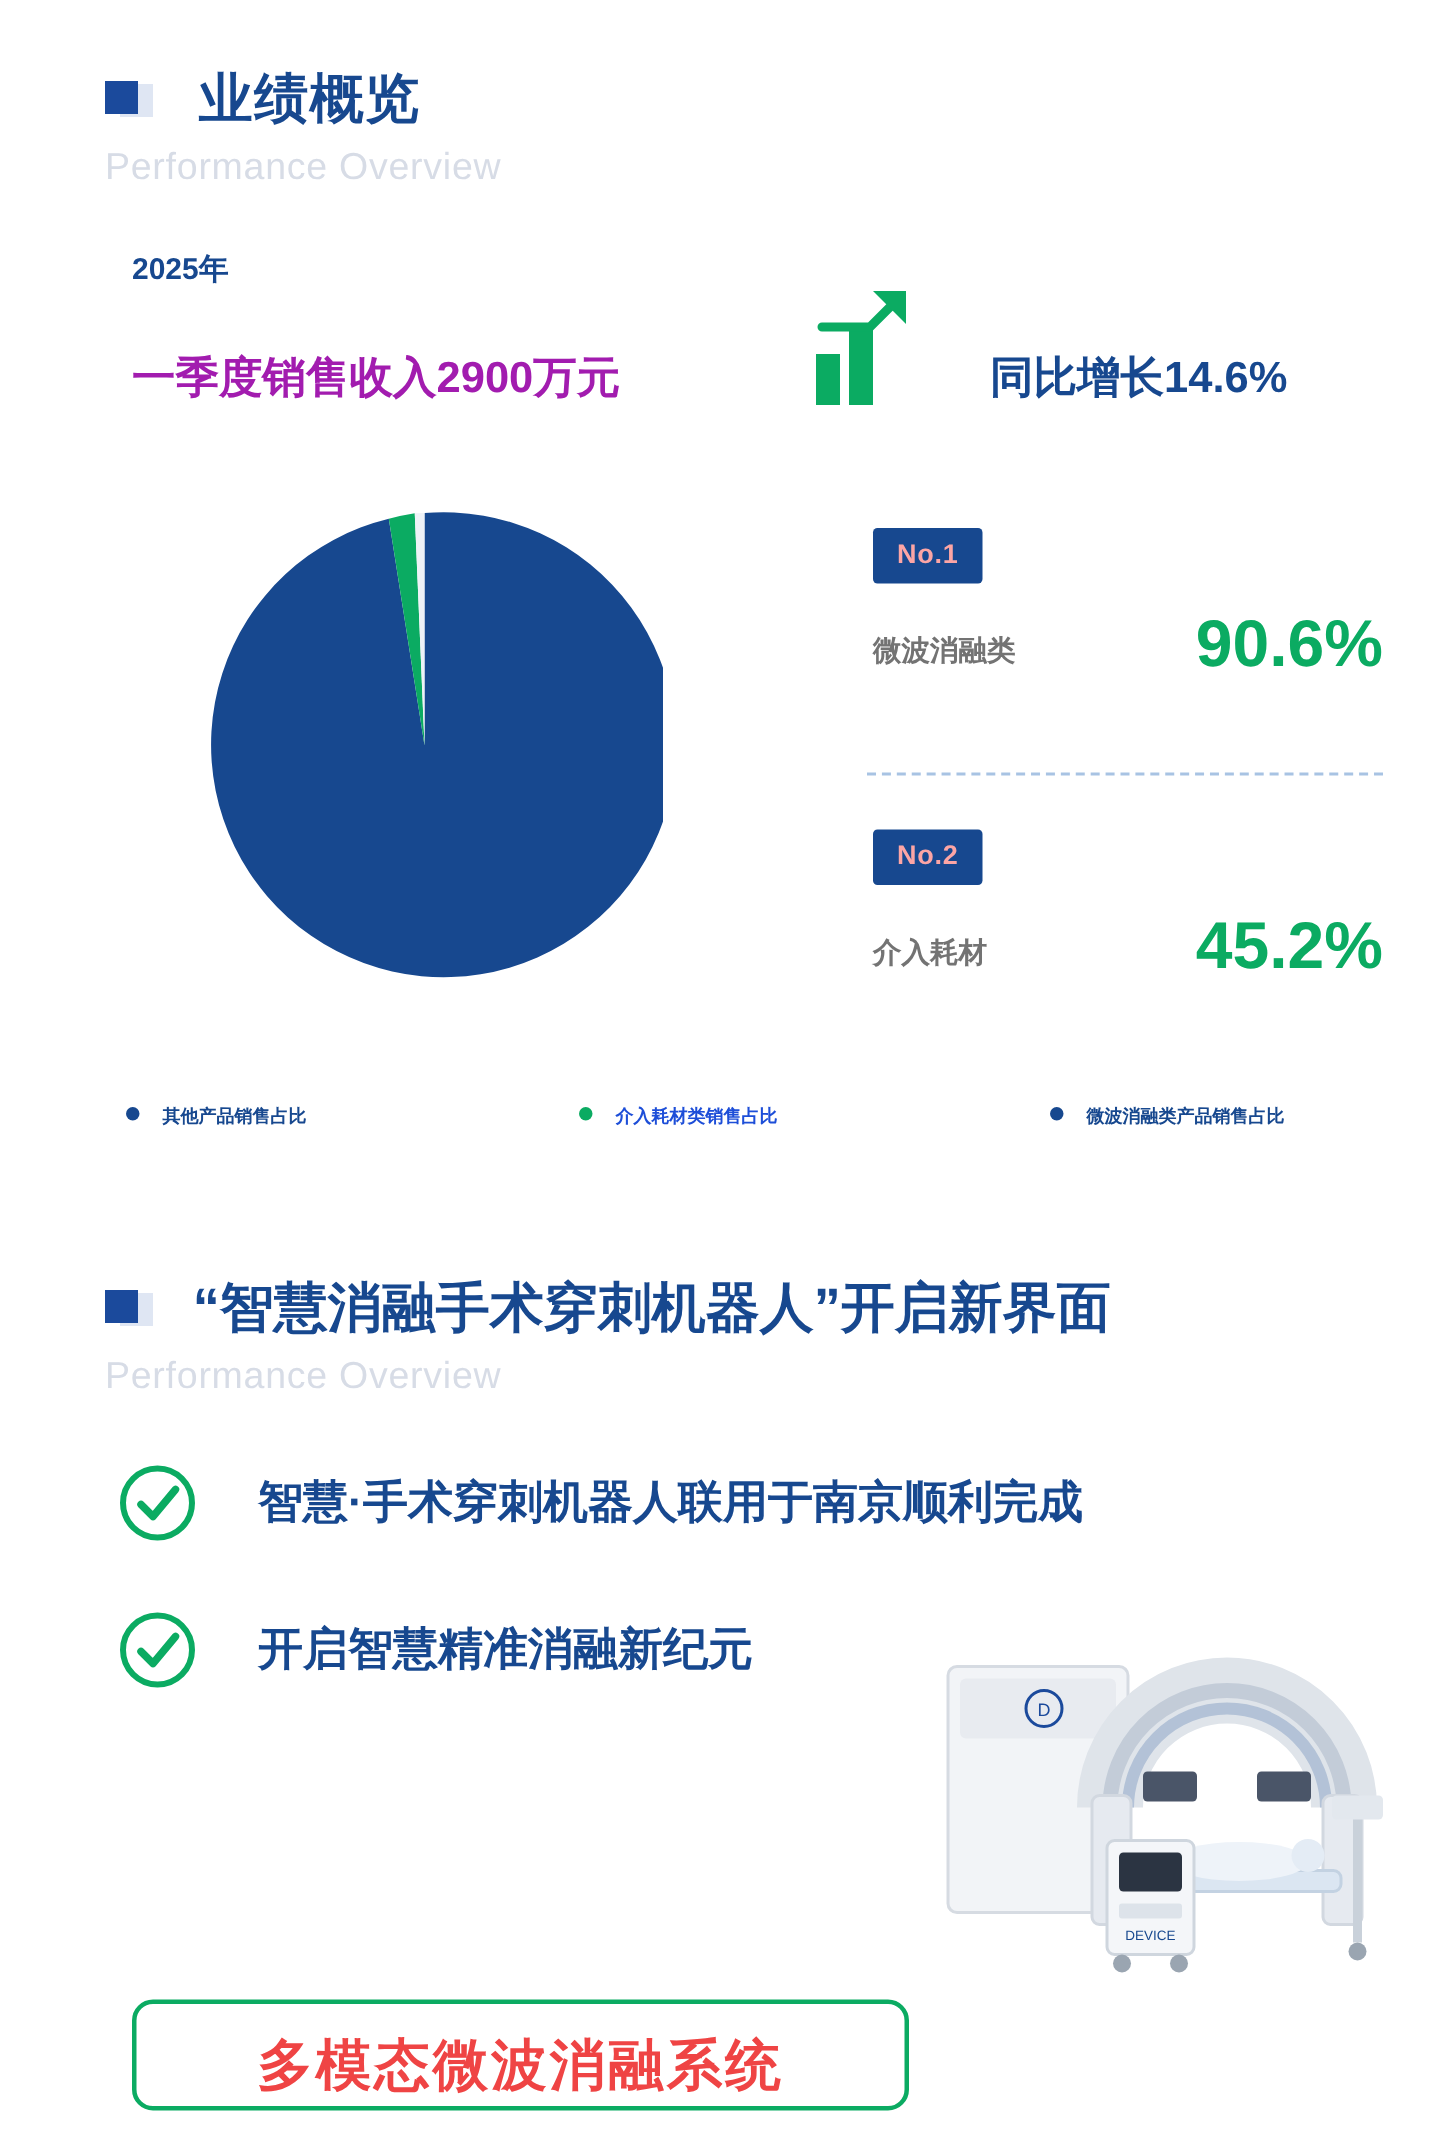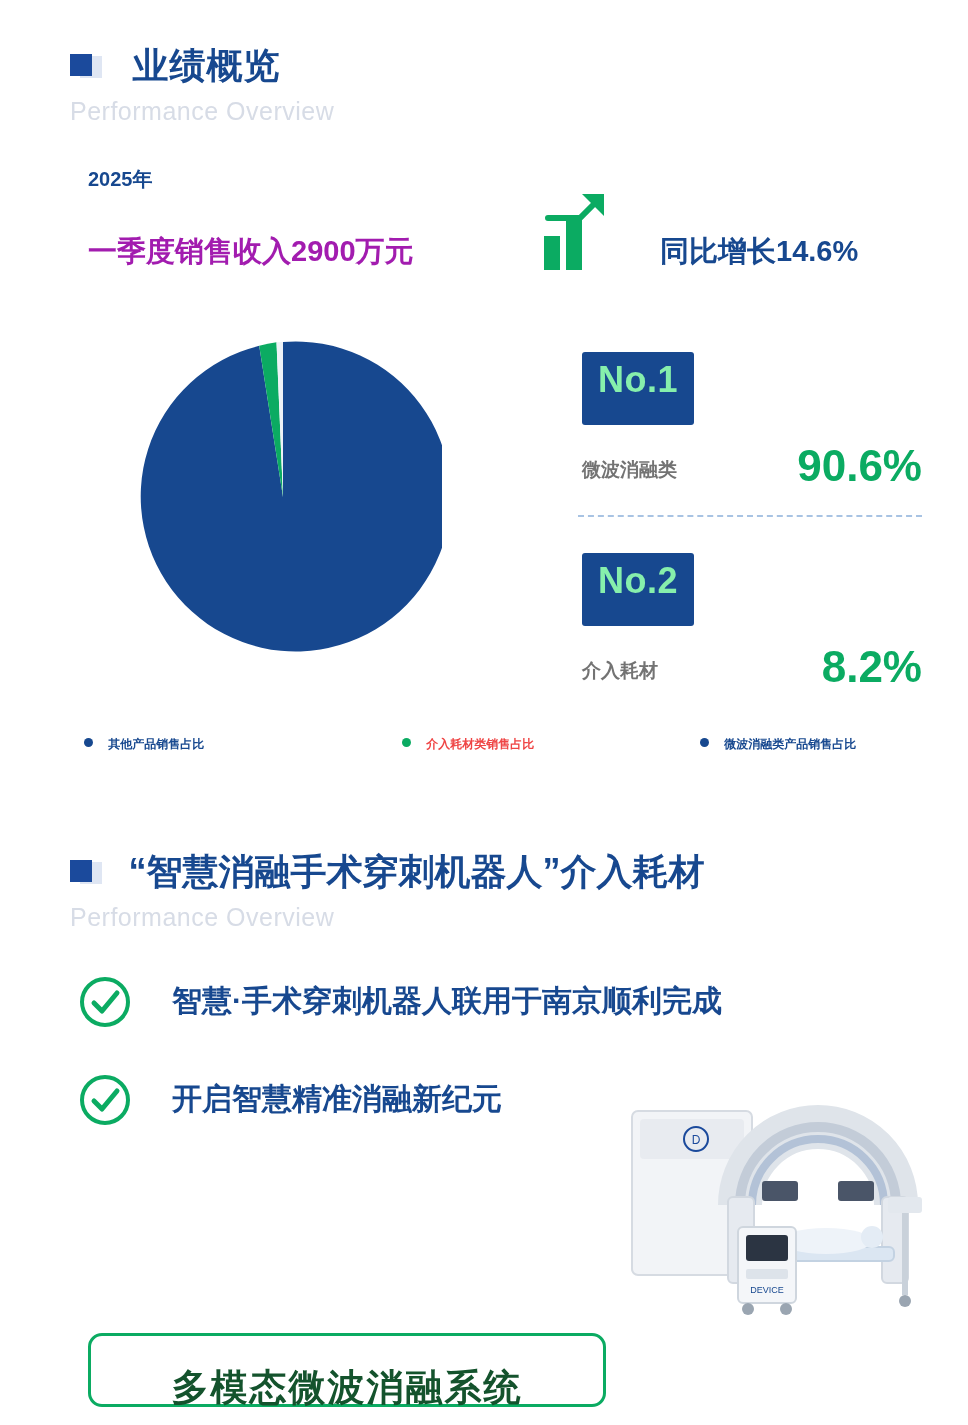--- a/index.html
+++ b/index.html
@@ -112,24 +112,24 @@
   }
   .pie-wrap svg { display: block; }
 
   
   .rank {
     position: absolute;
   }
   .rank-badge {
     display: inline-block;
     background: #17488f;
-    color: #86efac;
-    font-size: 36px;
-    font-weight: bold;
-    padding: 7px 16px 24px 16px;
+    color: #fca5a5;
+    font-size: 18px;
+    font-weight: bold;
+    padding: 7px 16px 9px 16px;
     border-radius: 3px;
     letter-spacing: 0.5px;
   }
   .rank-row {
     margin-top: 20px;
     width: 340px;
     position: relative;
     height: 52px;
   }
   .rank-name {
@@ -234,28 +234,28 @@
     top: 1333px;
     width: 518px;
     height: 74px;
     border: 3px solid #0bab62;
     border-radius: 14px;
     box-sizing: border-box;
   }
   .pill-text {
     position: absolute;
     left: 0;
-    top: 15px;
+    top: 4px;
     width: 100%;
     height: 74px;
     line-height: 74px;
     text-align: center;
     font-size: 37px;
     font-weight: bold;
-    color: #14532d;
+    color: #ef4444;
     letter-spacing: 2px;
   }
 </style>
 </head>
 <body>
 
 <div class="page">
 
   <div class="section-head" style="top:42px;">
     <span class="sq-marker">
@@ -297,44 +297,44 @@
       <span class="rank-value">90.6%</span>
     </div>
   </div>
 
   <div class="dash-div"></div>
 
   <div class="rank" style="left:582px; top:553px;">
     <span class="rank-badge">No.2</span>
     <div class="rank-row">
       <span class="rank-name">介入耗材</span>
-      <span class="rank-value">8.2%</span>
+      <span class="rank-value">45.2%</span>
     </div>
   </div>
 
   <div class="legend">
     <span class="legend-item" style="left:0px; color:#17488f;">
       <span class="legend-dot" style="background:#17488f;"></span>
       <span>其他产品销售占比</span>
     </span>
-    <span class="legend-item" style="left:318px; color:#ef4444;">
+    <span class="legend-item" style="left:302px; color:#1d4ed8;">
       <span class="legend-dot" style="background:#0bab62;"></span>
       <span>介入耗材类销售占比</span>
     </span>
     <span class="legend-item" style="left:616px; color:#17488f;">
       <span class="legend-dot" style="background:#17488f;"></span>
       <span>微波消融类产品销售占比</span>
     </span>
   </div>
 
   <div class="section-head" style="top:848px;">
     <span class="sq-marker">
       <span class="sq-back"></span><span class="sq-front"></span>
     </span>
-    <span class="sec2-title">“智慧消融手术穿刺机器人”介入耗材</span>
+    <span class="sec2-title">“智慧消融手术穿刺机器人”开启新界面</span>
     <div class="sec-sub">Performance Overview</div>
   </div>
 
   <div class="bullets">
     <div class="bullet">
       <span class="check">
         <svg width="54" height="54" viewBox="0 0 54 54">
           <circle cx="27" cy="27" r="23" fill="none" stroke="#0bab62" stroke-width="4"></circle>
           <path d="M16 28 L24 36 L39 18" fill="none" stroke="#0bab62" stroke-width="5" stroke-linecap="round" stroke-linejoin="round"></path>
         </svg>

